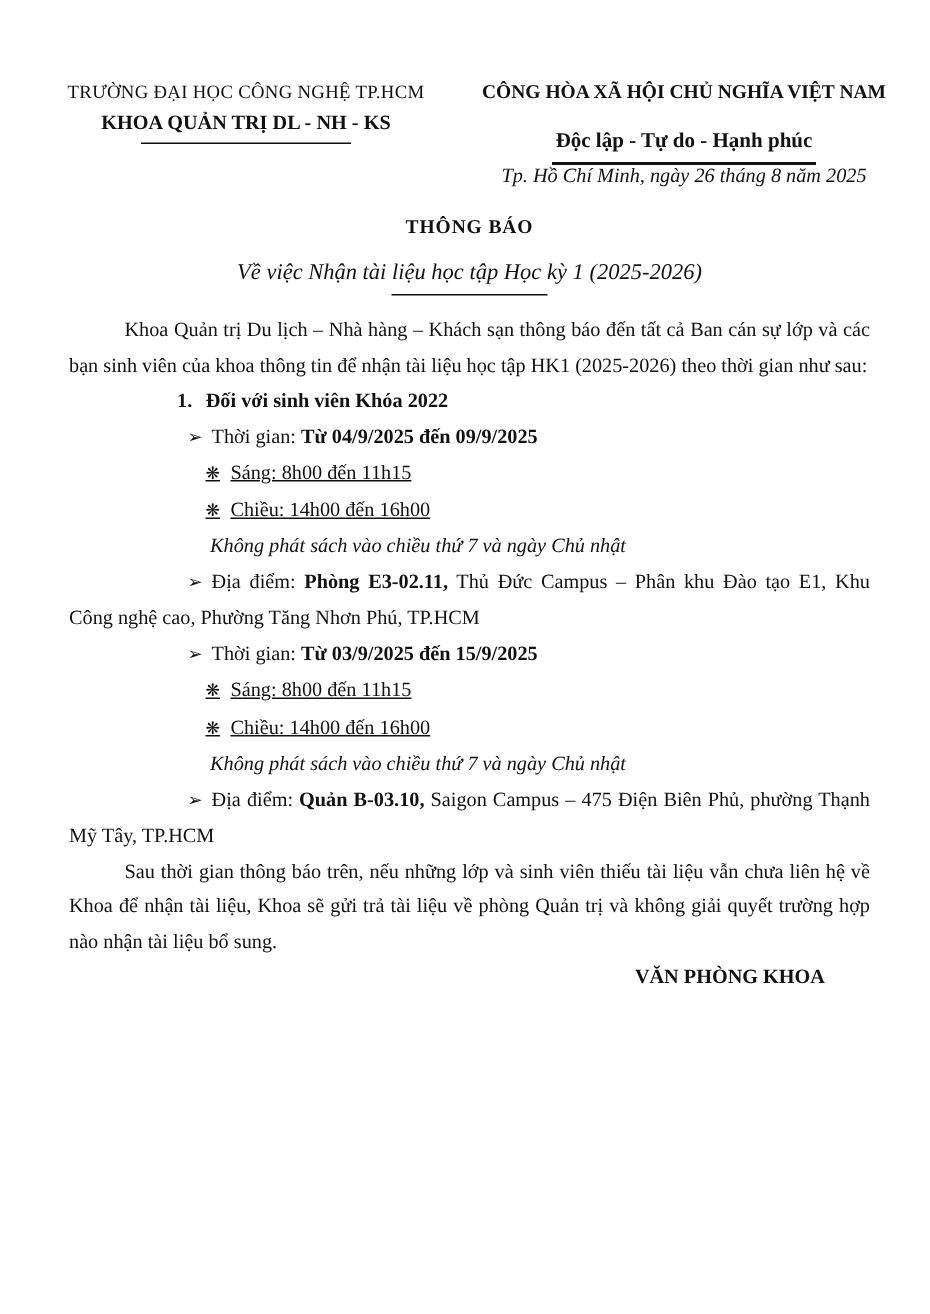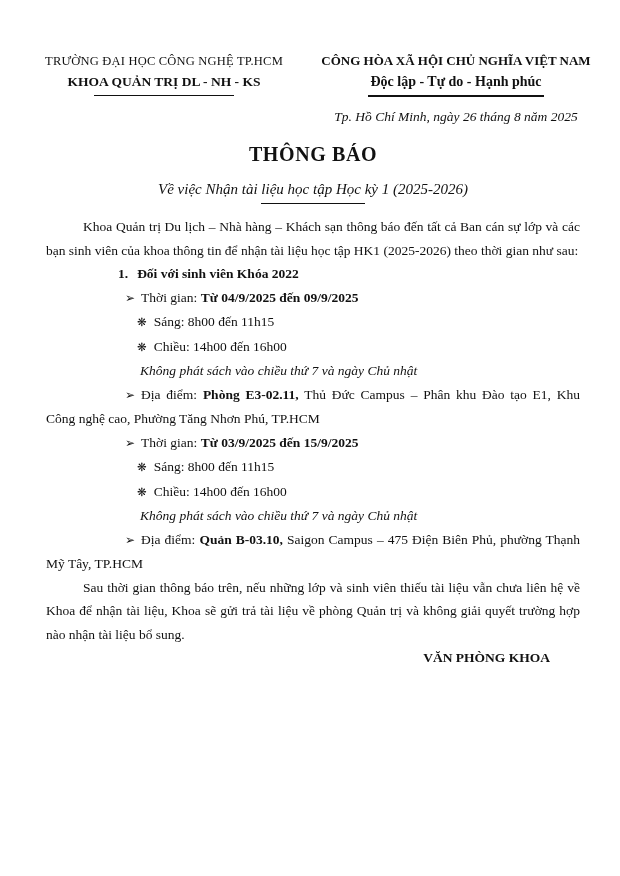--- a/index.html
+++ b/index.html
@@ -31,21 +31,21 @@
   .h-left .l2 { font-size: 13.5px; font-weight: bold; margin-top: 2px; }
   .h-right {
     position: absolute;
     top: 52px;
     left: 318px;
     width: 276px;
     text-align: center;
     line-height: 1.45;
   }
   .h-right .l1 { font-size: 13px; font-weight: bold; }
-  .h-right .l2 { font-size: 14px; font-weight: bold; margin-top: 1px; }
+  .h-right .l2 { font-size: 14px; font-weight: bold; margin-top: 14px; }
   .rule {
     height: 1.5px;
     background: #111111;
     margin: 3px auto 0 auto;
   }
   .rule.left-rule  { width: 140px; }
   .rule.right-rule { width: 176px; }
   .dateline {
     position: absolute;
     top: 109px;
@@ -57,21 +57,21 @@
   }
   
   .content {
     position: absolute;
     top: 143px;
     left: 46px;
     right: 40px;
   }
   .doc-title {
     text-align: center;
-    font-size: 20px;
+    font-size: 13px;
     font-weight: bold;
     letter-spacing: 0.6px;
   }
   .doc-subtitle {
     text-align: center;
     font-style: italic;
     font-size: 15px;
     margin-top: 15px;
   }
   .subtitle-rule {
@@ -85,21 +85,21 @@
     margin-top: 11px;
     font-size: 13.5px;
     line-height: 23.5px;
     text-align: justify;
   }
   .body-text p { margin: 0; }
   .indent      { text-indent: 37px; }
   .sec-head    { text-indent: 72px; font-weight: bold; }
   .sec-head .num { margin-right: 9px; }
   .b-arrow     { text-indent: 79px; }
-  .b-star      { text-indent: 91px; }
+  .b-star      { text-indent: 91px; text-decoration: underline; }
   .note        { text-indent: 94px; font-style: italic; }
   .bullet-glyph {
     font-family: "DejaVu Sans", sans-serif;
     font-size: 12px;
     margin-right: 6px;
   }
   .star-glyph {
     font-family: "DejaVu Sans", sans-serif;
     font-size: 11.5px;
     margin-right: 7px;

